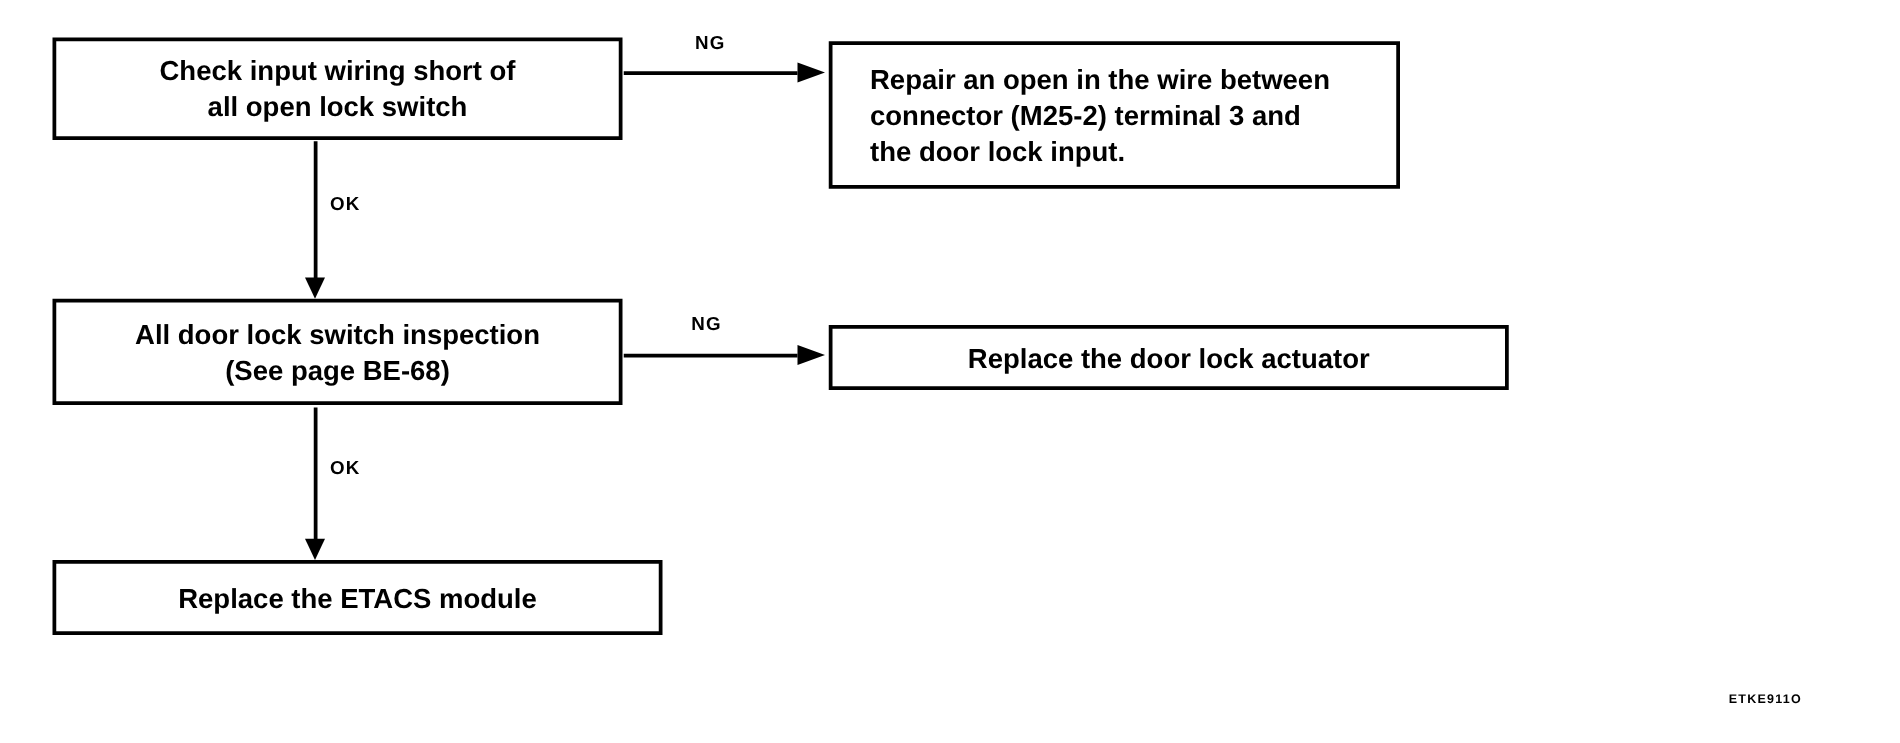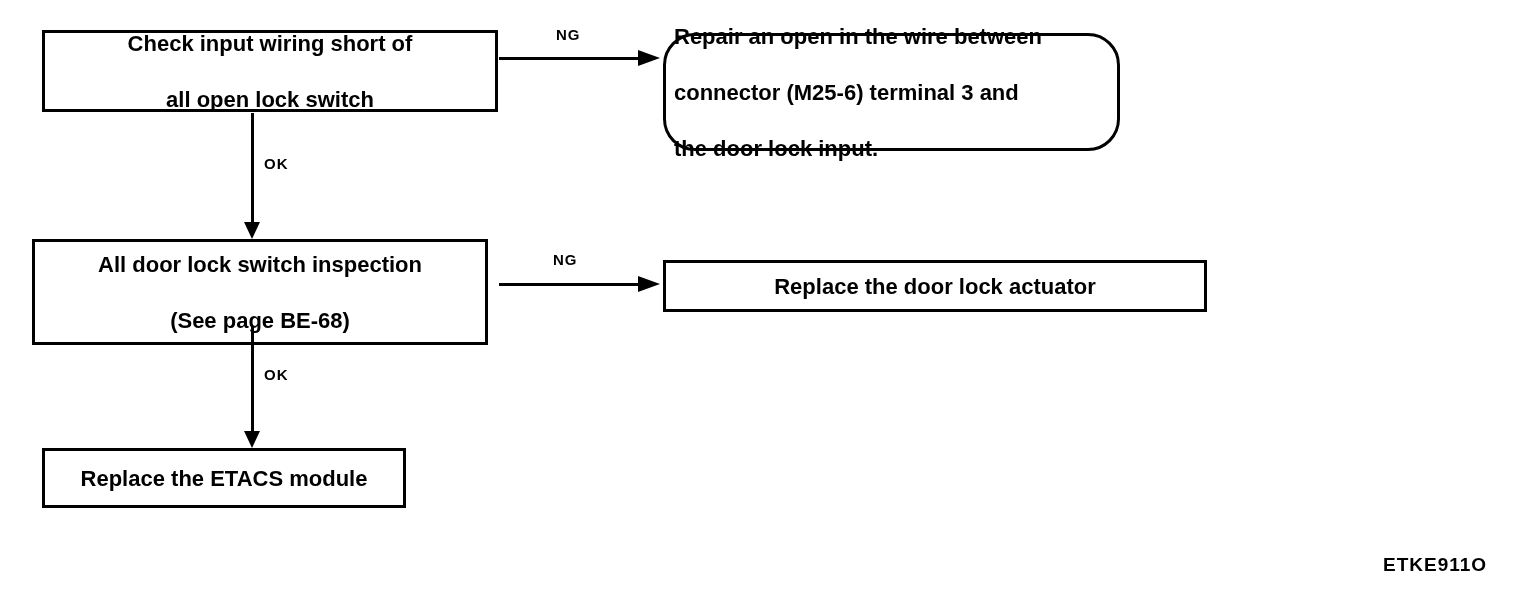--- a/index.html
+++ b/index.html
@@ -14,24 +14,23 @@
   .box{
     position:absolute;
     border:3px solid #000;
     background:#fff;
     display:flex;
     flex-direction:column;
     justify-content:center;
     font-weight:bold;
     font-size:22px;
     box-sizing:border-box;
-    gap:27px;
   }
   .box.center{align-items:center;text-align:center;}
-  .box.leftalign{align-items:flex-start;text-align:left;padding-left:8px;padding-right:8px;border-radius:32px;}
+  .box.leftalign{align-items:flex-start;text-align:left;padding-left:30px;padding-right:8px;}
   .tline{line-height:29px;white-space:nowrap;}
   .hline{position:absolute;background:#000;height:3px;}
   .vline{position:absolute;background:#000;width:3px;}
   .arrow-right{
     position:absolute;width:0;height:0;
     border-top:8px solid transparent;
     border-bottom:8px solid transparent;
     border-left:22px solid #000;
   }
   .arrow-down{
@@ -42,64 +41,64 @@
   }
   .edge-label{
     position:absolute;
     font-weight:bold;
     font-size:15px;
     letter-spacing:1px;
   }
   .fig-code{
     position:absolute;
     font-weight:bold;
-    font-size:19px;
+    font-size:10px;
     letter-spacing:1px;
   }
 </style>
 </head>
 <body>
 
 <div class="canvas">
 
   <div class="box center" style="left:42px;top:30px;width:456px;height:82px;">
     <div class="tline">Check input wiring short of</div>
     <div class="tline">all open lock switch</div>
   </div>
 
   <div class="edge-label" style="left:556px;top:26px;">NG</div>
   <div class="hline" style="left:499px;top:57px;width:139px;"></div>
   <div class="arrow-right" style="left:638px;top:50px;"></div>
 
   <div class="box leftalign" style="left:663px;top:33px;width:457px;height:118px;">
     <div class="tline">Repair an open in the wire between</div>
-    <div class="tline">connector (M25-6) terminal 3 and</div>
+    <div class="tline">connector (M25-2) terminal 3 and</div>
     <div class="tline">the door lock input.</div>
   </div>
 
   <div class="vline" style="left:251px;top:113px;height:110px;"></div>
   <div class="arrow-down" style="left:244px;top:222px;"></div>
   <div class="edge-label" style="left:264px;top:155px;">OK</div>
 
-  <div class="box center" style="left:32px;top:239px;width:456px;height:106px;">
+  <div class="box center" style="left:42px;top:239px;width:456px;height:85px;">
     <div class="tline">All door lock switch inspection</div>
     <div class="tline">(See page BE-68)</div>
   </div>
 
   <div class="edge-label" style="left:553px;top:251px;">NG</div>
   <div class="hline" style="left:499px;top:283px;width:139px;"></div>
   <div class="arrow-right" style="left:638px;top:276px;"></div>
 
   <div class="box center" style="left:663px;top:260px;width:544px;height:52px;">
     <div class="tline">Replace the door lock actuator</div>
   </div>
 
   <div class="vline" style="left:251px;top:326px;height:107px;"></div>
   <div class="arrow-down" style="left:244px;top:431px;"></div>
   <div class="edge-label" style="left:264px;top:366px;">OK</div>
 
-  <div class="box center" style="left:42px;top:448px;width:364px;height:60px;">
+  <div class="box center" style="left:42px;top:448px;width:488px;height:60px;">
     <div class="tline">Replace the ETACS module</div>
   </div>
 
   <div class="fig-code" style="left:1383px;top:554px;">ETKE911O</div>
 
 </div>
 
 </body></html>

